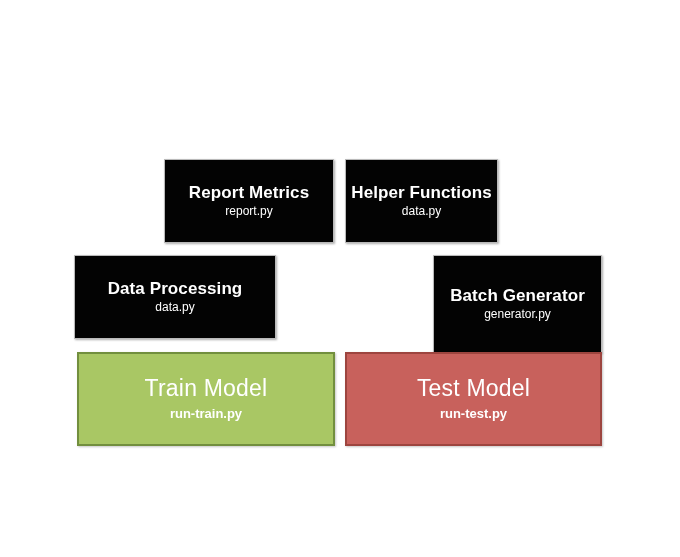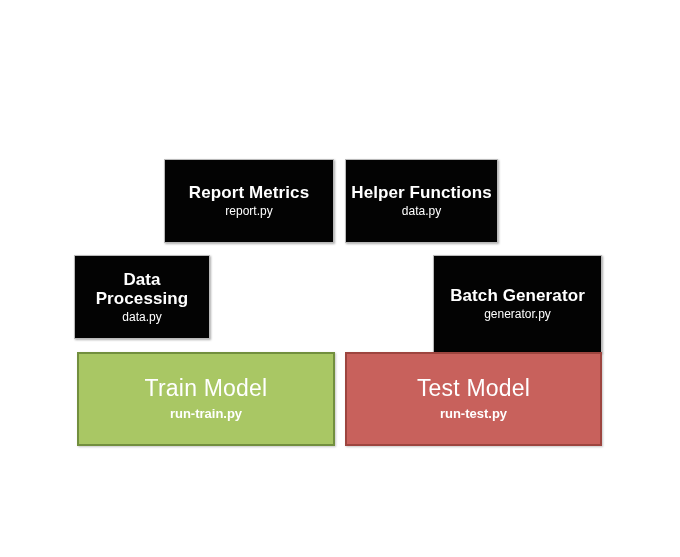--- a/index.html
+++ b/index.html
@@ -90,21 +90,21 @@
   <div class="node black" style="left:164px; top:143px; width:170px; height:84px;">
     <div class="node-title">Report Metrics</div>
     <div class="node-file">report.py</div>
   </div>
 
   <div class="node black" style="left:345px; top:143px; width:153px; height:84px;">
     <div class="node-title">Helper Functions</div>
     <div class="node-file">data.py</div>
   </div>
 
-  <div class="node black" style="left:74px; top:239px; width:136px; height:84px;">
+  <div class="node black" style="left:74px; top:239px; width:202px; height:84px;">
     <div class="node-title">Data Processing</div>
     <div class="node-file">data.py</div>
   </div>
 
 
   <div class="node black" style="left:433px; top:239px; width:169px; height:98px;">
     <div class="node-title">Batch Generator</div>
     <div class="node-file">generator.py</div>
   </div>
 

